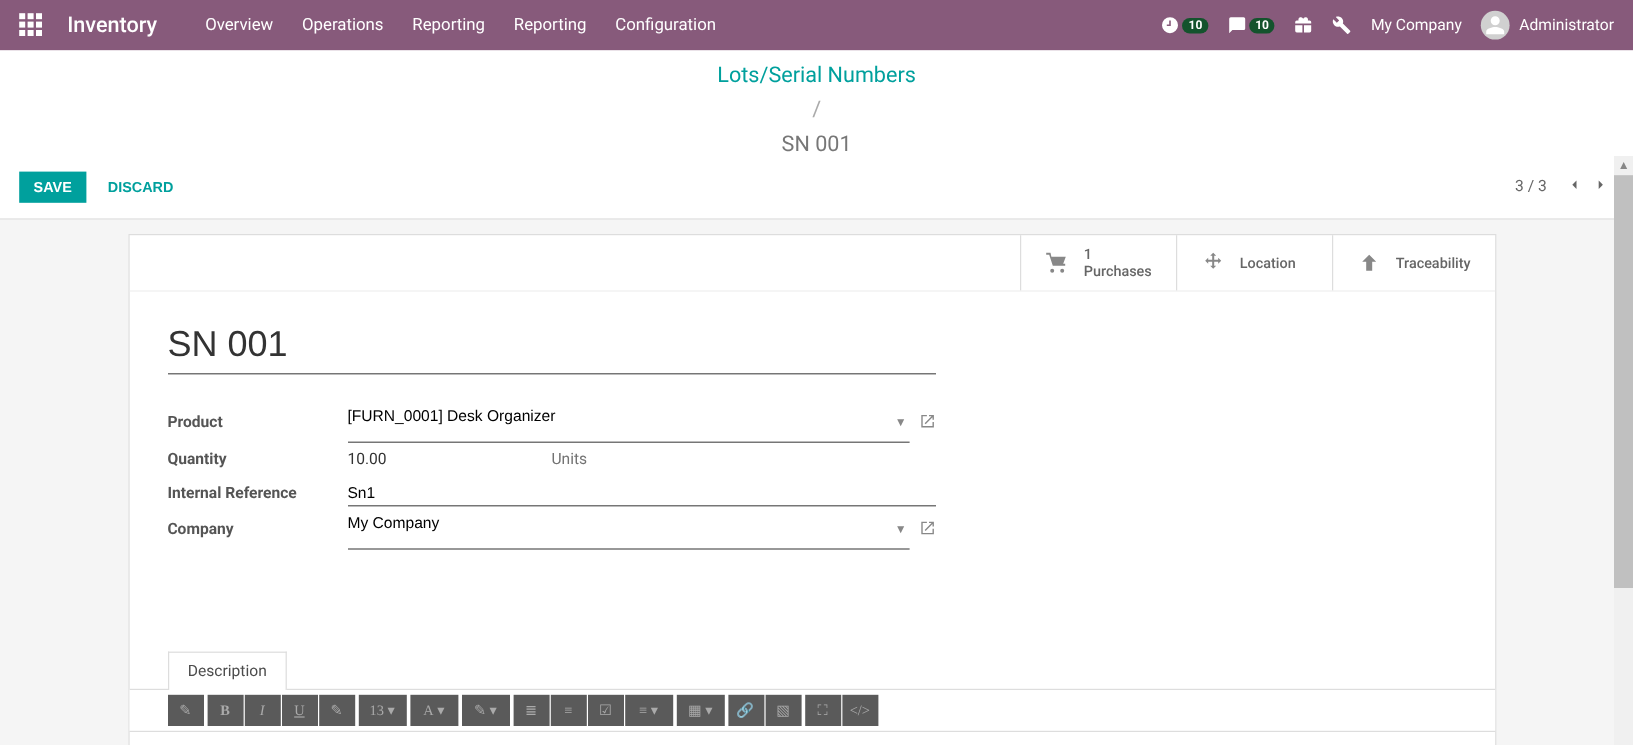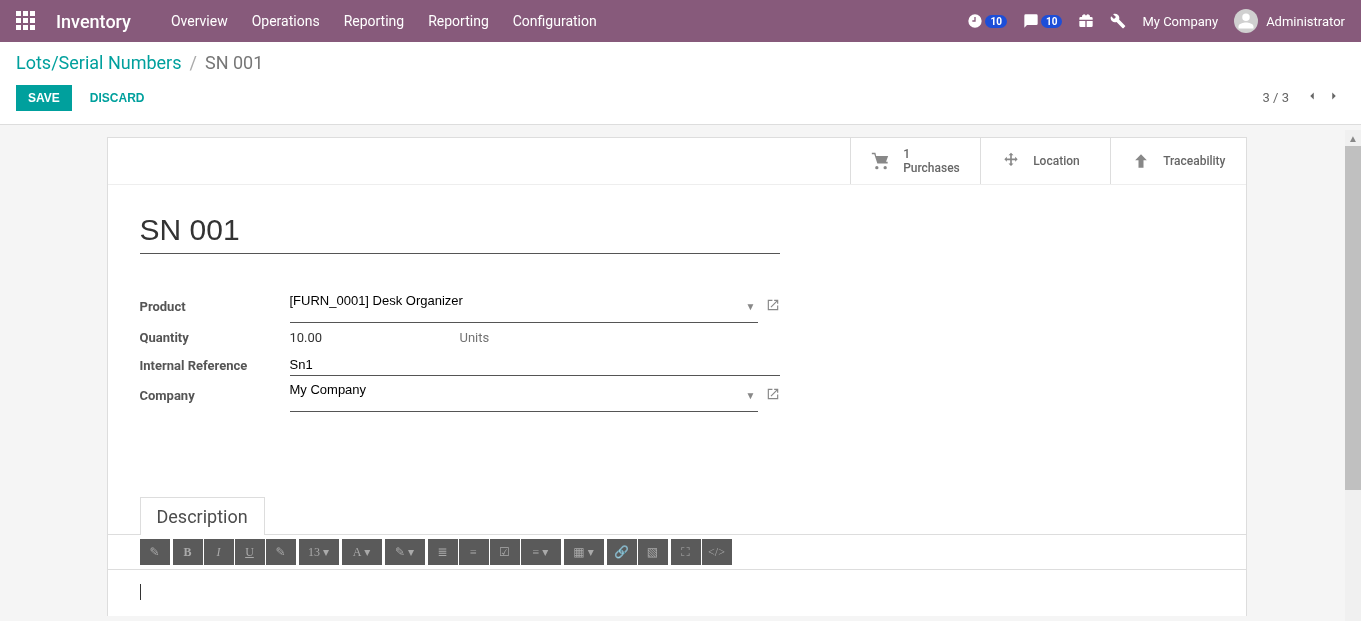--- a/index.html
+++ b/index.html
@@ -7,29 +7,29 @@
 
 
 .navbar { background: #875a7b; height: 42px; display: flex; align-items: center; padding: 0 16px; color: white; }
 .apps-icon { width: 20px; height: 20px; display: grid; grid-template-columns: repeat(3,5px); grid-template-rows: repeat(3,5px); gap: 2px; margin-right: 20px; cursor: pointer; }
 .apps-icon span { background: white; width: 5px; height: 5px; }
 .app-title { font-size: 18px; font-weight: 500; margin-right: 40px; }
 .nav-menu { display: flex; gap: 24px; }
 .nav-menu a { color: white; text-decoration: none; font-size: 14px; cursor: pointer; }
 .nav-right { margin-left: auto; display: flex; align-items: center; gap: 16px; }
 .badge-item { position: relative; display: flex; align-items: center; cursor: pointer; }
-.badge-count { background: #1d4ed8; color: white; font-size: 10px; font-weight: bold; padding: 1px 5px; border-radius: 8px; margin-left: 2px; }
+.badge-count { background: #14532d; color: white; font-size: 10px; font-weight: bold; padding: 1px 5px; border-radius: 8px; margin-left: 2px; }
 .icon-svg { width: 16px; height: 16px; fill: white; }
 .user-section { display: flex; align-items: center; gap: 8px; cursor: pointer; }
 .avatar { width: 24px; height: 24px; border-radius: 50%; background: #d0d0d0; display: flex; align-items: center; justify-content: center; }
 .avatar svg { width: 18px; height: 18px; fill: white; }
 
 
 .control-panel { background: white; border-bottom: 1px solid #ddd; padding: 10px 16px 12px; }
-.breadcrumb { display: flex; align-items: center; gap: 8px; font-size: 18px; margin-bottom: 10px; }
+.breadcrumb { display: flex; align-items: center; gap: 8px; font-size: 18px; margin-bottom: 10px; flex-direction: column; }
 .breadcrumb a { color: #00a09d; text-decoration: none; cursor: pointer; }
 .breadcrumb .sep { color: #aaa; }
 .breadcrumb .current { color: #777; }
 .control-row { display: flex; align-items: center; }
 .btn { padding: 6px 12px; font-size: 12px; font-weight: bold; border: none; cursor: pointer; text-transform: uppercase; }
 .btn-save { background: #00a09d; color: white; }
 .btn-discard { background: transparent; color: #00a09d; margin-left: 6px; }
 .pager { margin-left: auto; display: flex; align-items: center; gap: 12px; color: #666; }
 .pager-nav { display: flex; }
 .pager-nav button { background: none; border: none; cursor: pointer; padding: 4px; color: #666; font-size: 18px; }
@@ -40,36 +40,36 @@
 .form-sheet { background: white; border: 1px solid #ddd; margin: 0 auto; max-width: 1140px; position: relative; }
 .stat-buttons { display: flex; justify-content: flex-end; border-bottom: 1px solid #eee; }
 .stat-btn { border-left: 1px solid #ddd; padding: 8px 20px; display: flex; align-items: center; gap: 12px; cursor: pointer; color: #666; min-width: 130px; height: 46px; }
 .stat-btn svg { width: 20px; height: 20px; fill: #888; }
 .stat-btn .stat-text { display: flex; flex-direction: column; font-size: 12px; line-height: 1.2; font-weight: 500; }
 
 .form-body { padding: 24px 32px; }
 .title-label { font-size: 12px; font-weight: bold; color: #333; margin-bottom: 4px; }
 .title-input { font-size: 30px; border: none; border-bottom: 1px solid #555; width: 640px; padding: 4px 0 6px; outline: none; color: #333; }
 
-.field-grid { margin-top: 36px; width: 640px; }
+.field-grid { margin-top: 24px; width: 640px; }
 .field-row { display: flex; align-items: center; min-height: 28px; }
 .field-label { width: 150px; font-size: 13px; font-weight: bold; color: #555; }
 .field-value { flex: 1; display: flex; align-items: center; position: relative; }
 .m2o-input { flex: 1; border: none; border-bottom: 1px solid #555; padding: 3px 20px 14px 0; font-size: 13px; outline: none; }
 .m2o-caret { position: absolute; right: 24px; color: #888; font-size: 10px; pointer-events: none; }
 .ext-link { margin-left: 8px; color: #888; cursor: pointer; }
 .ext-link svg { width: 14px; height: 14px; fill: #888; }
 .plain-input { border: none; border-bottom: 1px solid #555; padding: 3px 0; font-size: 13px; width: 100%; outline: none; }
 .qty-value { font-size: 13px; color: #333; width: 170px; }
 .units-link { color: #737373; cursor: pointer; font-size: 13px; }
 
 
 .notebook { margin-top: 60px; }
 .tabs { display: flex; padding: 0 32px; }
-.tab { border: 1px solid #ddd; border-bottom: none; padding: 8px 16px; font-size: 18px; background: white; cursor: pointer; position: relative; top: 1px; z-index: 2; }
+.tab { border: 1px solid #ddd; border-bottom: none; padding: 8px 16px; font-size: 13px; background: white; cursor: pointer; position: relative; top: 1px; z-index: 2; }
 .editor-bar { background: white; border-top: 1px solid #ddd; padding: 4px 32px; display: flex; gap: 3px; }
 .ed-group { display: flex; gap: 1px; }
 .ed-btn { background: #5a5a5a; color: #aaa; width: 30px; height: 26px; display: flex; align-items: center; justify-content: center; font-size: 12px; cursor: pointer; font-family: Georgia, serif; }
 .ed-btn.wide { width: 40px; }
 .ed-btn.bold { font-weight: bold; }
 .ed-btn.italic { font-style: italic; }
 .ed-btn.underline { text-decoration: underline; }
 .editor-area { border-top: 1px solid #ddd; padding: 14px 32px; min-height: 60px; }
 .editor-cursor { border-left: 1px solid #333; height: 16px; display: inline-block; }
 

